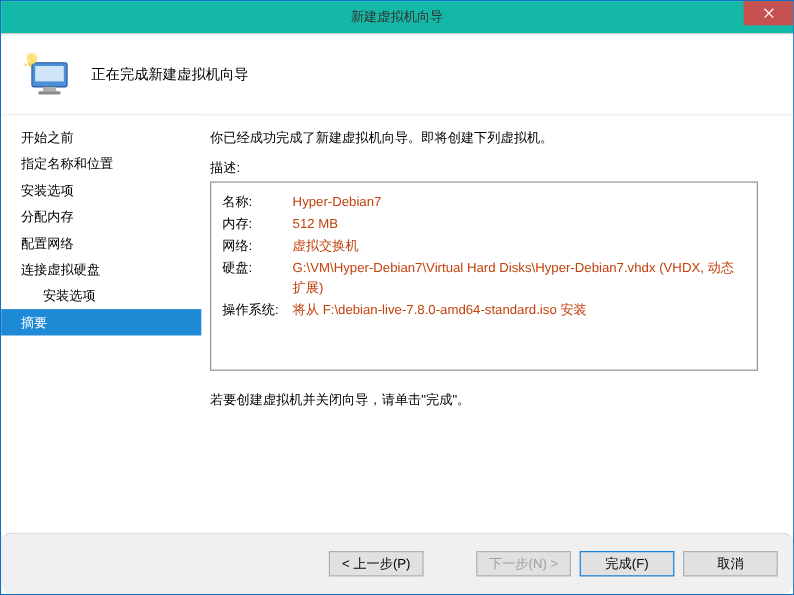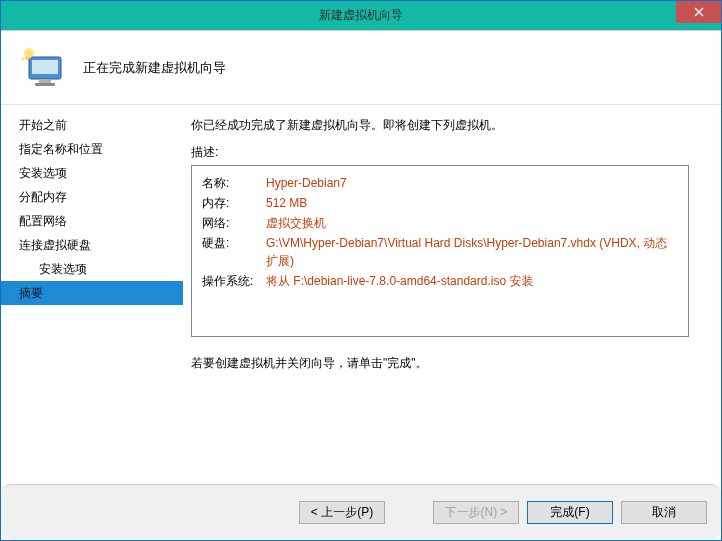--- a/index.html
+++ b/index.html
@@ -71,21 +71,21 @@
     .sidebar-item {
       padding: 4px 0 4px 18px;
       color: #000;
       cursor: pointer;
       font-size: 12px;
       line-height: 16px;
     }
     .sidebar-item.indent { padding-left: 38px; font-family: Liberation Serif, serif; }
     .sidebar-item.selected {
       background: #1e8ad6;
-      color: #0f172a;
+      color: #ffffff;
     }
     .main {
       flex: 1;
       padding: 12px 32px 0 8px;
       display: flex;
       flex-direction: column;
     }
     .intro { margin-bottom: 10px; color: #000; }
     .desc-label { margin-bottom: 4px; color: #000; }
     .desc-box {

